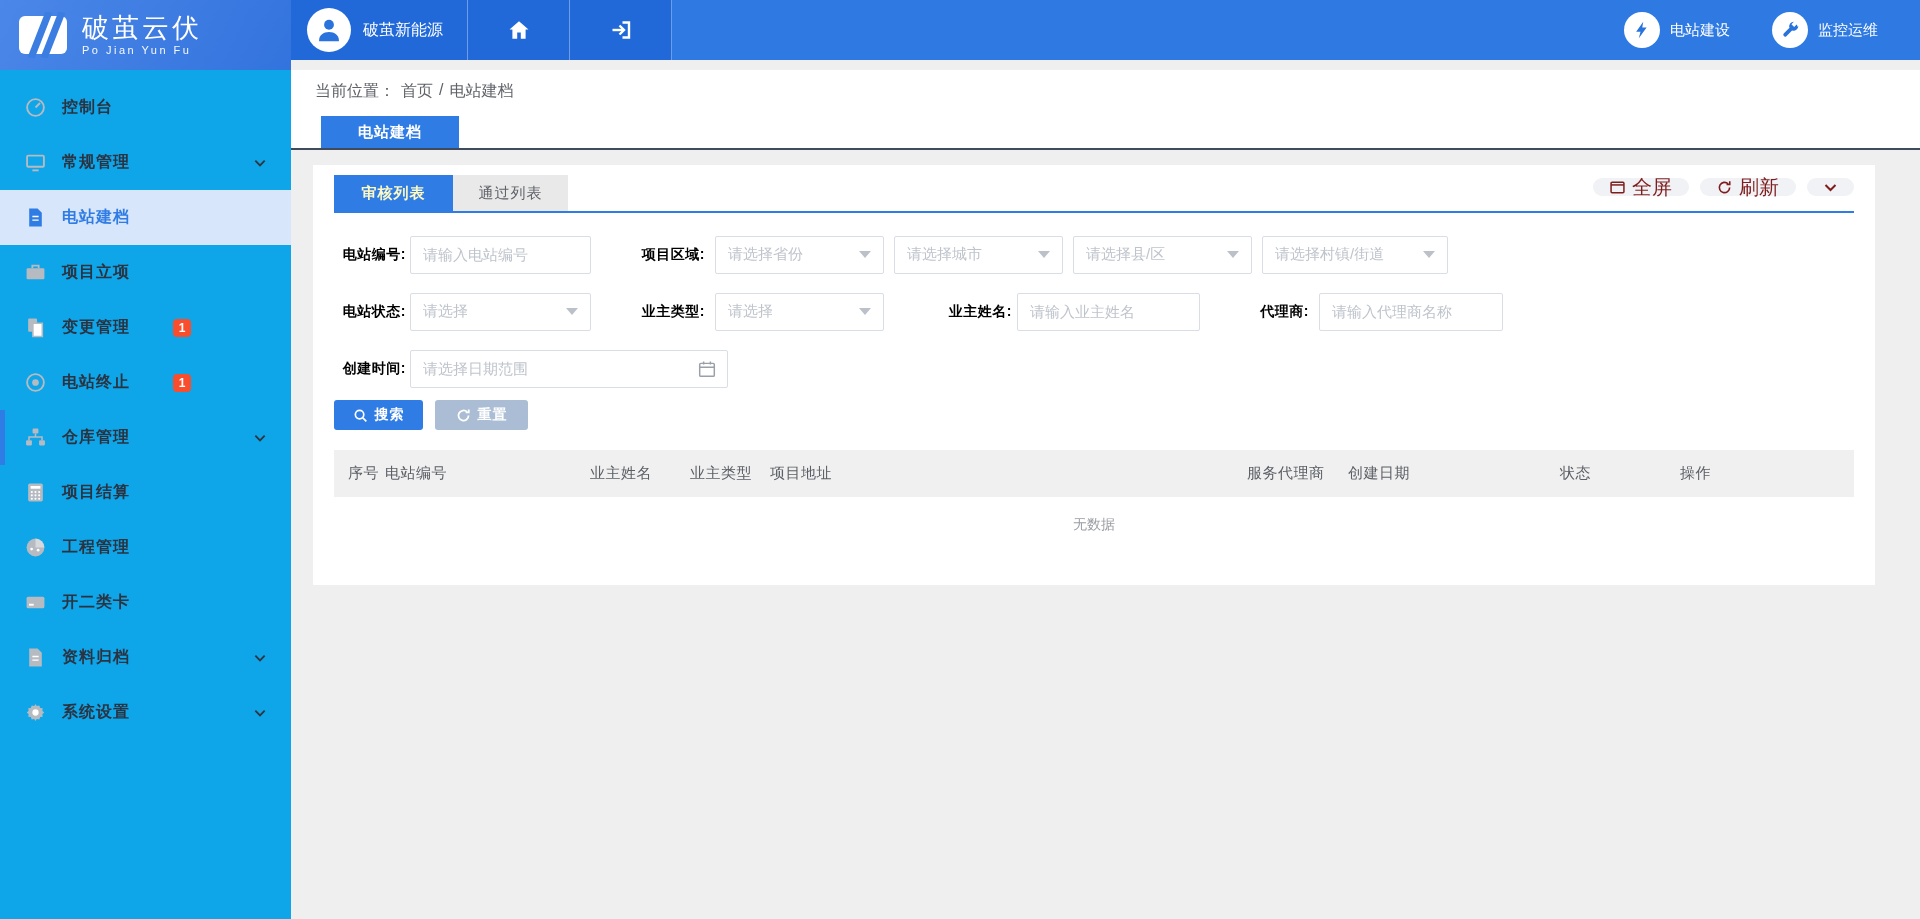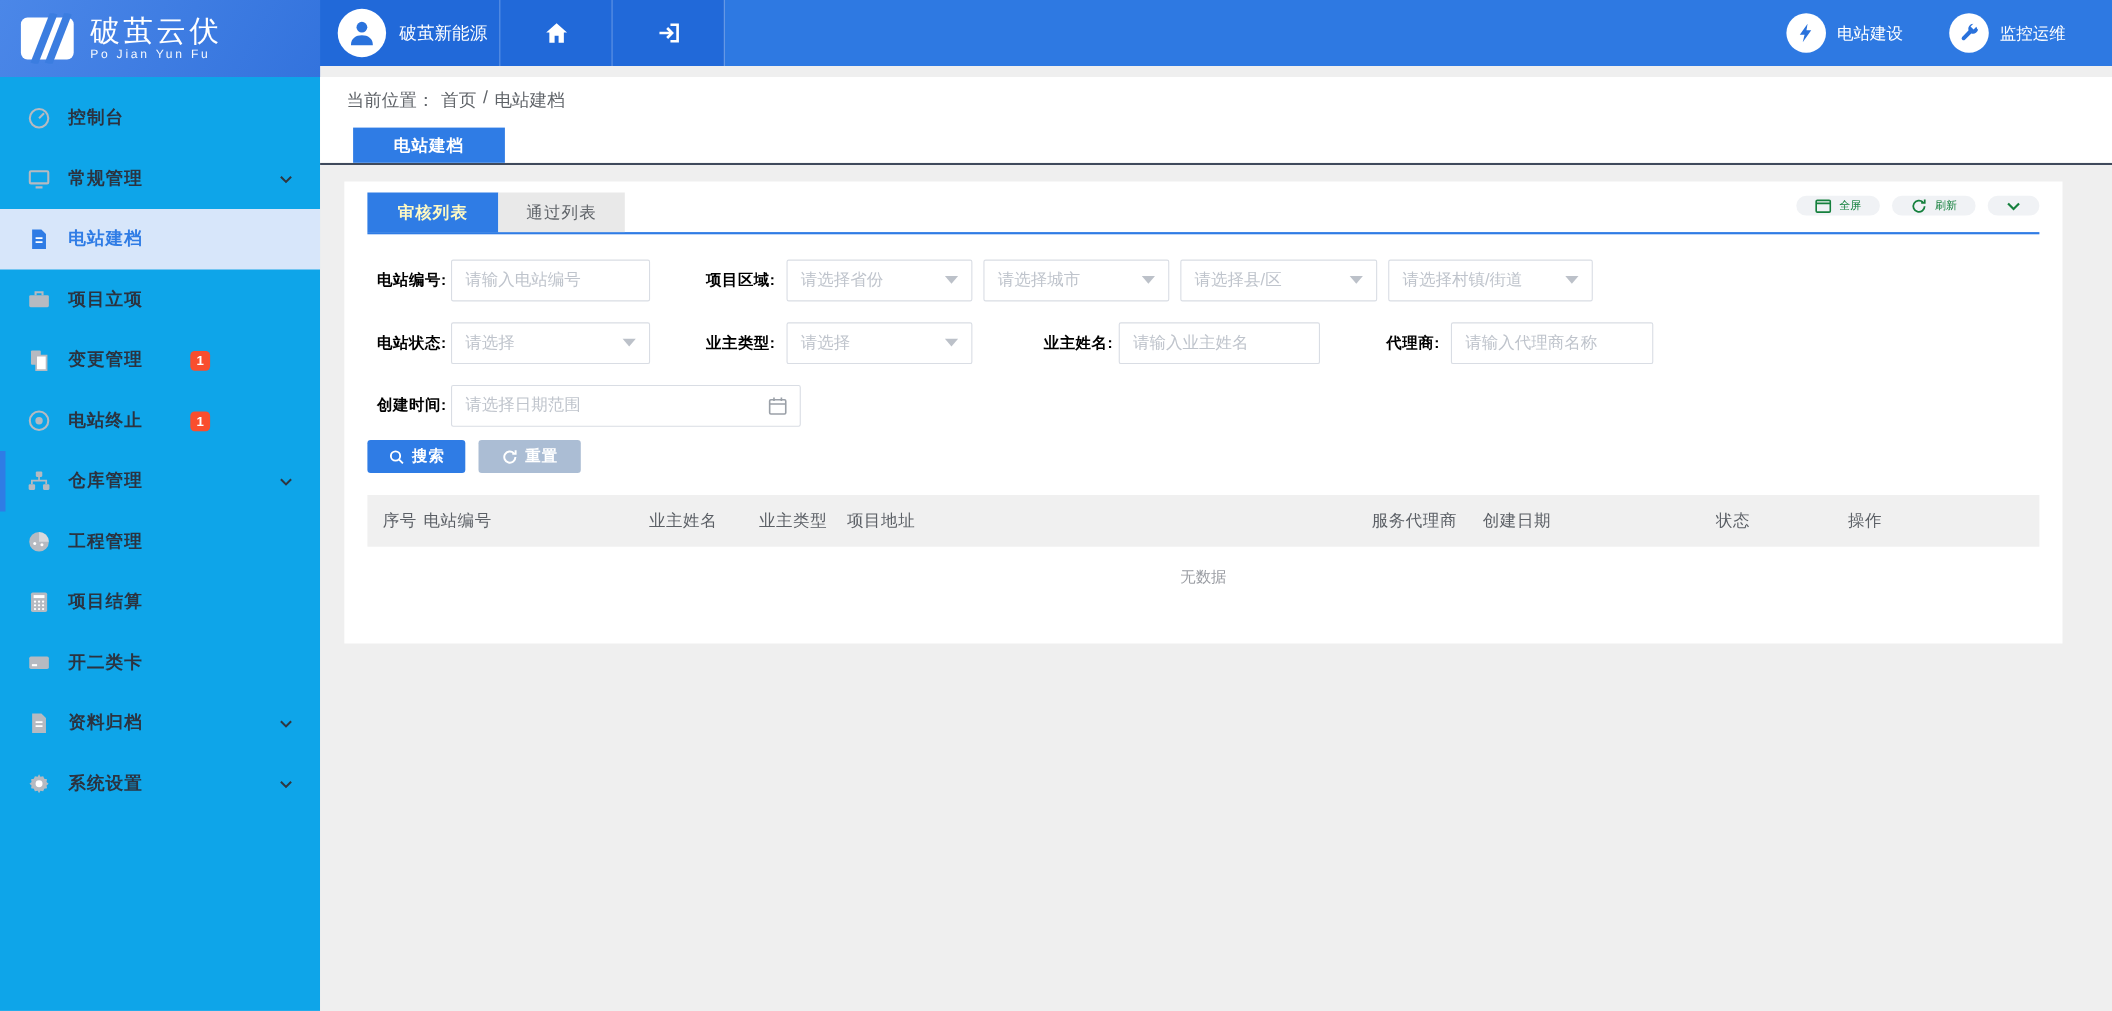--- a/index.html
+++ b/index.html
@@ -7,21 +7,21 @@
   body { font-family:"Liberation Sans","DejaVu Sans",sans-serif; background:#efefef; position:relative; }
 
   
   .header { position:absolute; top:0; left:0; width:1920px; height:60px; display:flex; z-index:5; }
   .logo { width:291px; height:70px; background:linear-gradient(120deg,#4b87e8,#3373dd); display:flex; align-items:center; padding-left:18px; gap:12px; }
   .logo-mark { width:52px; height:46px; flex:0 0 auto; }
   .logo-text .brand-name { color:#fff; font-size:27px; letter-spacing:3px; font-weight:500; line-height:1.05; }
   .logo-text .brand-sub { color:rgba(255,255,255,.95); font-size:11px; letter-spacing:2.5px; margin-top:2px; }
   .header-main { flex:1; background:#2e79e2; display:flex; align-items:stretch; }
   .hseg { background:#2169d9; display:flex; align-items:center; justify-content:center; border-right:1px solid rgba(255,255,255,.35); cursor:pointer; }
-  .hseg.user { padding:0 11px 0 16px; gap:12px; }
+  .hseg.user { padding:0 24px 0 16px; gap:12px; }
   .avatar { width:44px; height:44px; border-radius:50%; background:#fff; display:flex; align-items:center; justify-content:center; color:#2a72dc; }
   .avatar svg { width:28px; height:28px; }
   .user-name { color:#fff; font-size:16px; }
   .hseg.iconseg { width:102px; color:#fff; }
   .hseg.iconseg svg { width:24px; height:24px; }
   .hspacer { flex:1; }
   .hlink { display:flex; align-items:center; gap:10px; color:#fff; font-size:15px; margin-right:42px; cursor:pointer; }
   .hcircle { width:36px; height:36px; border-radius:50%; background:#fff; color:#2a72dc; display:flex; align-items:center; justify-content:center; }
   .hcircle svg { width:20px; height:20px; }
 
@@ -46,21 +46,21 @@
   .breadcrumb a { color:#5f6368; text-decoration:none; cursor:pointer; }
   .page-tab { position:absolute; left:30px; bottom:0; width:138px; height:32px; background:#2f7ce5; color:#fff; font-size:15px; font-weight:700; letter-spacing:1px; display:flex; align-items:center; justify-content:center; cursor:pointer; }
   .strip-line { height:2px; background:#3f4a5c; }
 
   .panel { margin:15px 45px 0 22px; height:420px; background:#fff; padding:0 21px; position:relative; }
   .panel-tabs { position:relative; padding-top:10px; display:flex; border-bottom:2px solid #2f7ce5; }
   .ptab { height:36px; display:flex; align-items:center; justify-content:center; font-size:15px; letter-spacing:1px; cursor:pointer; }
   .ptab.active { width:119px; background:#2f7ce5; color:#fef9c3; font-weight:700; }
   .ptab.inactive { width:115px; background:#e9e9e9; color:#5f6368; }
   .toolbar { position:absolute; right:0; top:13px; display:flex; gap:11px; }
-  .pill { height:18px; border:none; border-radius:15px; background:#f0f2f5; color:#15803d; font-size:10px; font-family:inherit; display:flex; align-items:center; gap:7px; padding:0 17px; cursor:pointer; }
+  .pill { height:18px; border:none; border-radius:15px; background:#f0f2f5; color:#7f1d1d; font-size:20px; font-family:inherit; display:flex; align-items:center; gap:7px; padding:0 17px; cursor:pointer; }
   .pill svg { width:15px; height:15px; }
   .pill.arrow { padding:0 16px; }
 
   
   .form-row { height:57px; display:flex; align-items:center; }
   .form { margin-top:13px; }
   .flabel { font-size:14px; font-weight:700; color:#000000; text-align:right; flex:0 0 auto; letter-spacing:.5px; }
   .lw1 { width:72px; }
   .lw2 { width:88px; margin-left:26px; }
   .lw3 { width:78px; margin-left:50px; }
@@ -223,47 +223,47 @@
     <span class="slabel">仓库管理</span>
     <span class="chev">
         <svg viewBox="0 0 12 12" fill="none" stroke="currentColor" stroke-width="1.6">
           <path d="M2 4l4 4 4-4"></path>
         </svg>
       </span>
   </div>
   <div class="side-item">
     <span class="sicon">
         <svg viewBox="0 0 20 20">
-          <circle cx="10" cy="10" r="8.5" fill="currentColor"></circle>
-          <path d="M10 10V1.5A8.5 8.5 0 0 1 18.5 10z" fill="#ffffff" opacity=".45"></path>
-          <circle cx="6.3" cy="11.5" r="1.3" fill="#ffffff"></circle>
-          <circle cx="12.5" cy="12.5" r="1.3" fill="#ffffff"></circle>
-        </svg>
-      </span>
-    <span class="slabel">工程管理</span>
-  </div>
-  <div class="side-item">
-    <span class="sicon">
-        <svg viewBox="0 0 20 20">
           <rect x="3" y="1.5" width="14" height="17" rx="1.5" fill="currentColor"></rect>
           <g fill="#ffffff">
             <rect x="5.3" y="3.8" width="9.4" height="2.6"></rect>
             <circle cx="6.5" cy="9.5" r="1"></circle>
             <circle cx="10" cy="9.5" r="1"></circle>
             <circle cx="13.5" cy="9.5" r="1"></circle>
             <circle cx="6.5" cy="12.7" r="1"></circle>
             <circle cx="10" cy="12.7" r="1"></circle>
             <circle cx="13.5" cy="12.7" r="1"></circle>
             <circle cx="6.5" cy="15.9" r="1"></circle>
             <circle cx="10" cy="15.9" r="1"></circle>
             <circle cx="13.5" cy="15.9" r="1"></circle>
           </g>
         </svg>
       </span>
     <span class="slabel">项目结算</span>
+  </div>
+  <div class="side-item">
+    <span class="sicon">
+        <svg viewBox="0 0 20 20">
+          <circle cx="10" cy="10" r="8.5" fill="currentColor"></circle>
+          <path d="M10 10V1.5A8.5 8.5 0 0 1 18.5 10z" fill="#ffffff" opacity=".45"></path>
+          <circle cx="6.3" cy="11.5" r="1.3" fill="#ffffff"></circle>
+          <circle cx="12.5" cy="12.5" r="1.3" fill="#ffffff"></circle>
+        </svg>
+      </span>
+    <span class="slabel">工程管理</span>
   </div>
   <div class="side-item">
     <span class="sicon">
         <svg viewBox="0 0 20 20">
           <rect x="1.5" y="4.5" width="17" height="11" rx="1.5" fill="currentColor"></rect>
           <rect x="3.8" y="11.2" width="4.5" height="1.8" fill="#ffffff"></rect>
         </svg>
       </span>
     <span class="slabel">开二类卡</span>
   </div>

